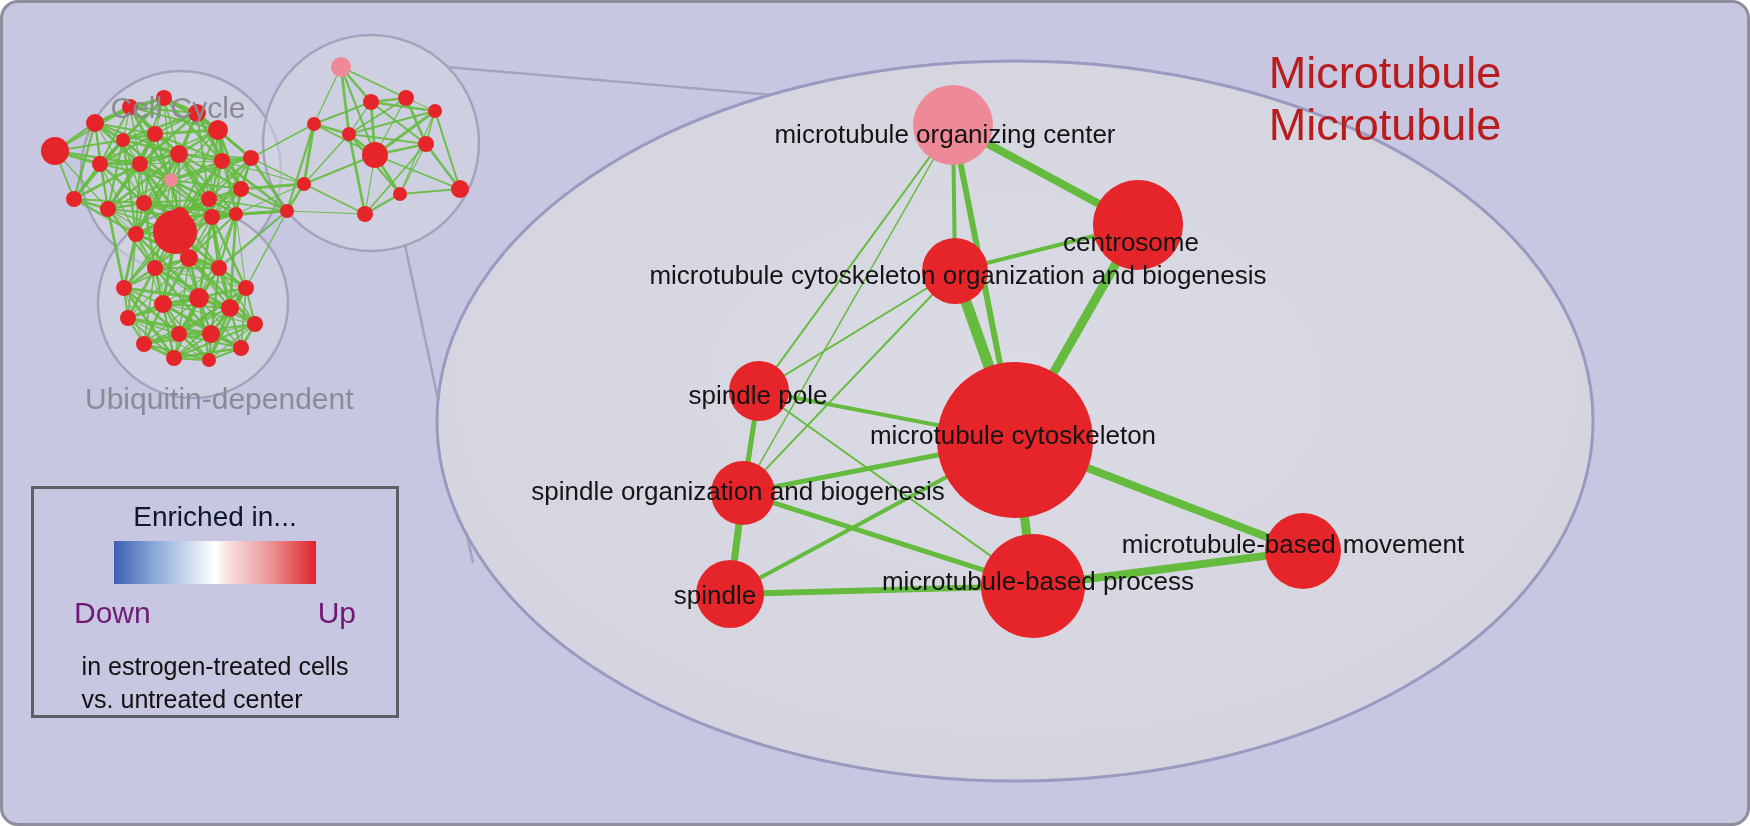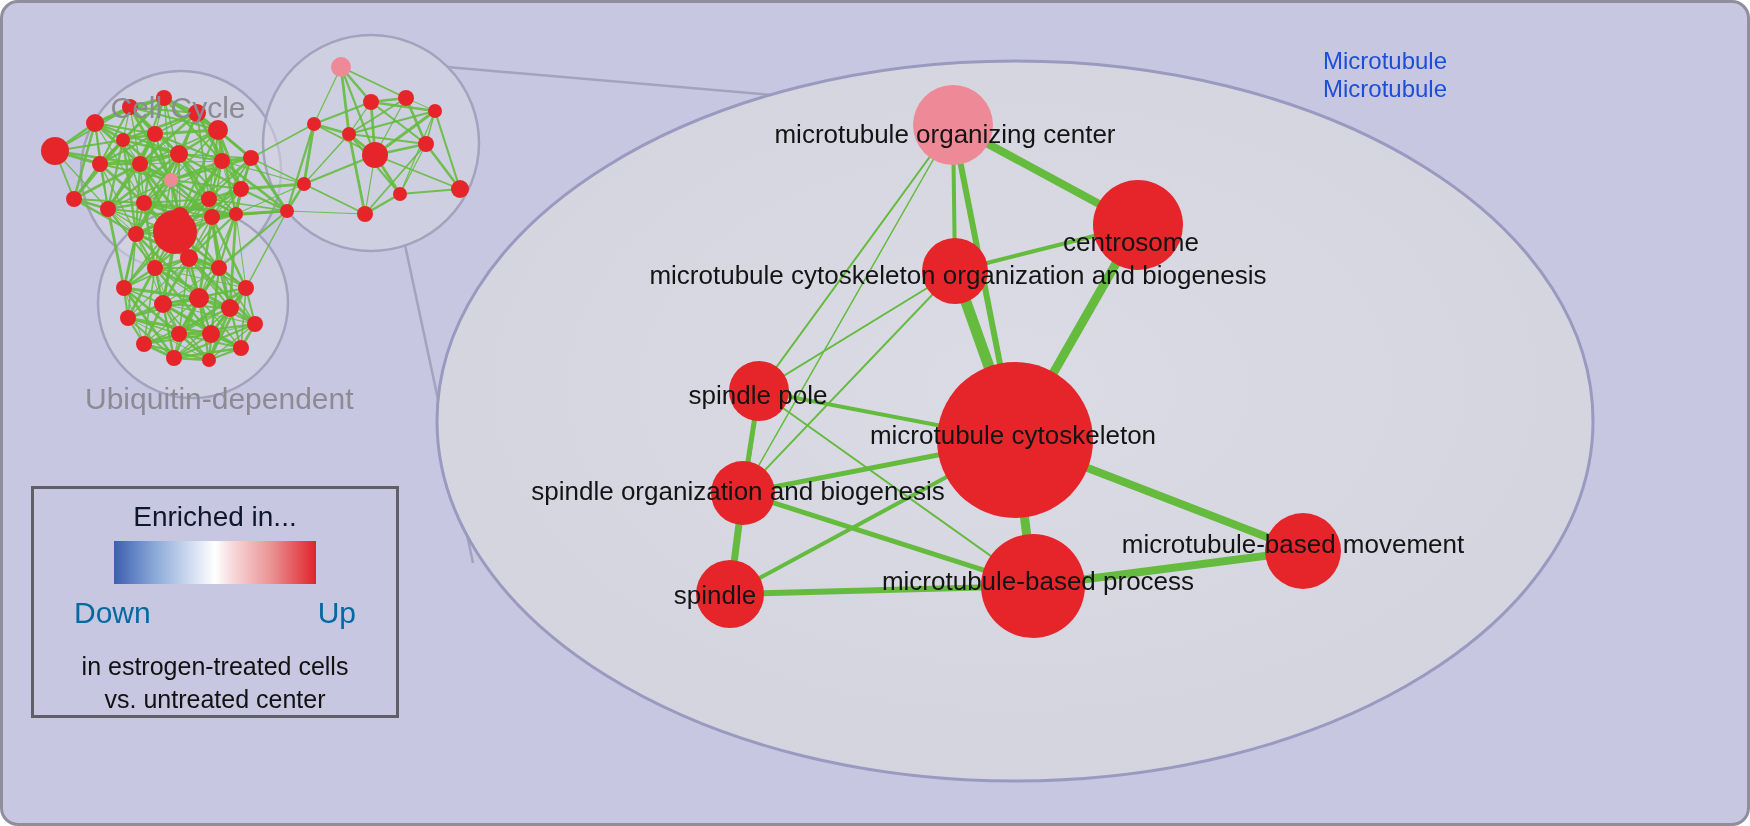--- a/index.html
+++ b/index.html
@@ -8,31 +8,31 @@
     background:var(--bg,#c7c7e2);
     border:3px solid var(--figure-border,#8e8e9c);
     border-radius:18px;overflow:hidden;
   }
   #network-svg{position:absolute;left:0;top:0;width:1744px;height:820px;}
   .cluster-label{position:absolute;color:var(--label-gray,#8b8b94);font-size:30px;}
   .cluster-label.cc{left:175px;top:44px;transform:translateX(-50%);white-space:nowrap;margin-top:44px;}
   .cluster-label.ub{left:34px;top:378px;line-height:1.2;white-space:nowrap;margin-left:48px;}
   .detail-title{
     position:absolute;left:1382px;top:44px;transform:translateX(-50%);
-    text-align:left;color:#1d4ed8;font-size:24px;line-height:1.15;white-space:nowrap;
+    text-align:left;color:#b91c1c;font-size:45px;line-height:1.15;white-space:nowrap;
   }
   .legend{
     position:absolute;left:28px;top:483px;width:368px;height:232px;box-sizing:border-box;
     border:3px solid var(--legend-border,#5f5f68);background:var(--bg,#c7c7e2);
     display:flex;flex-direction:column;align-items:center;
   }
   .legend-title{font-size:28px;color:#0f172a;margin-top:12px;}
   .legend-bar{width:202px;height:50px;margin-top:8px;}
-  .legend-extremes{width:282px;display:flex;justify-content:space-between;font-size:30px;color:#0369a1;margin-top:12px;}
-  .legend-caption{font-size:25px;color:#111;text-align:center;margin-top:20px;line-height:1.3;}
+  .legend-extremes{width:282px;display:flex;justify-content:space-between;font-size:30px;color:#701a75;margin-top:12px;}
+  .legend-caption{font-size:25px;color:#111;text-align:left;margin-top:20px;line-height:1.3;}
   #network-svg text.node-label{font-size:26px;fill:#141414;}
 </style>
 </head>
 <body>
 
 <div class="figure">
 
   <svg id="network-svg" viewBox="0 0 1744 820">
       <defs>
         <radialGradient id="ellipseFill" cx="50%" cy="45%" r="75%">

